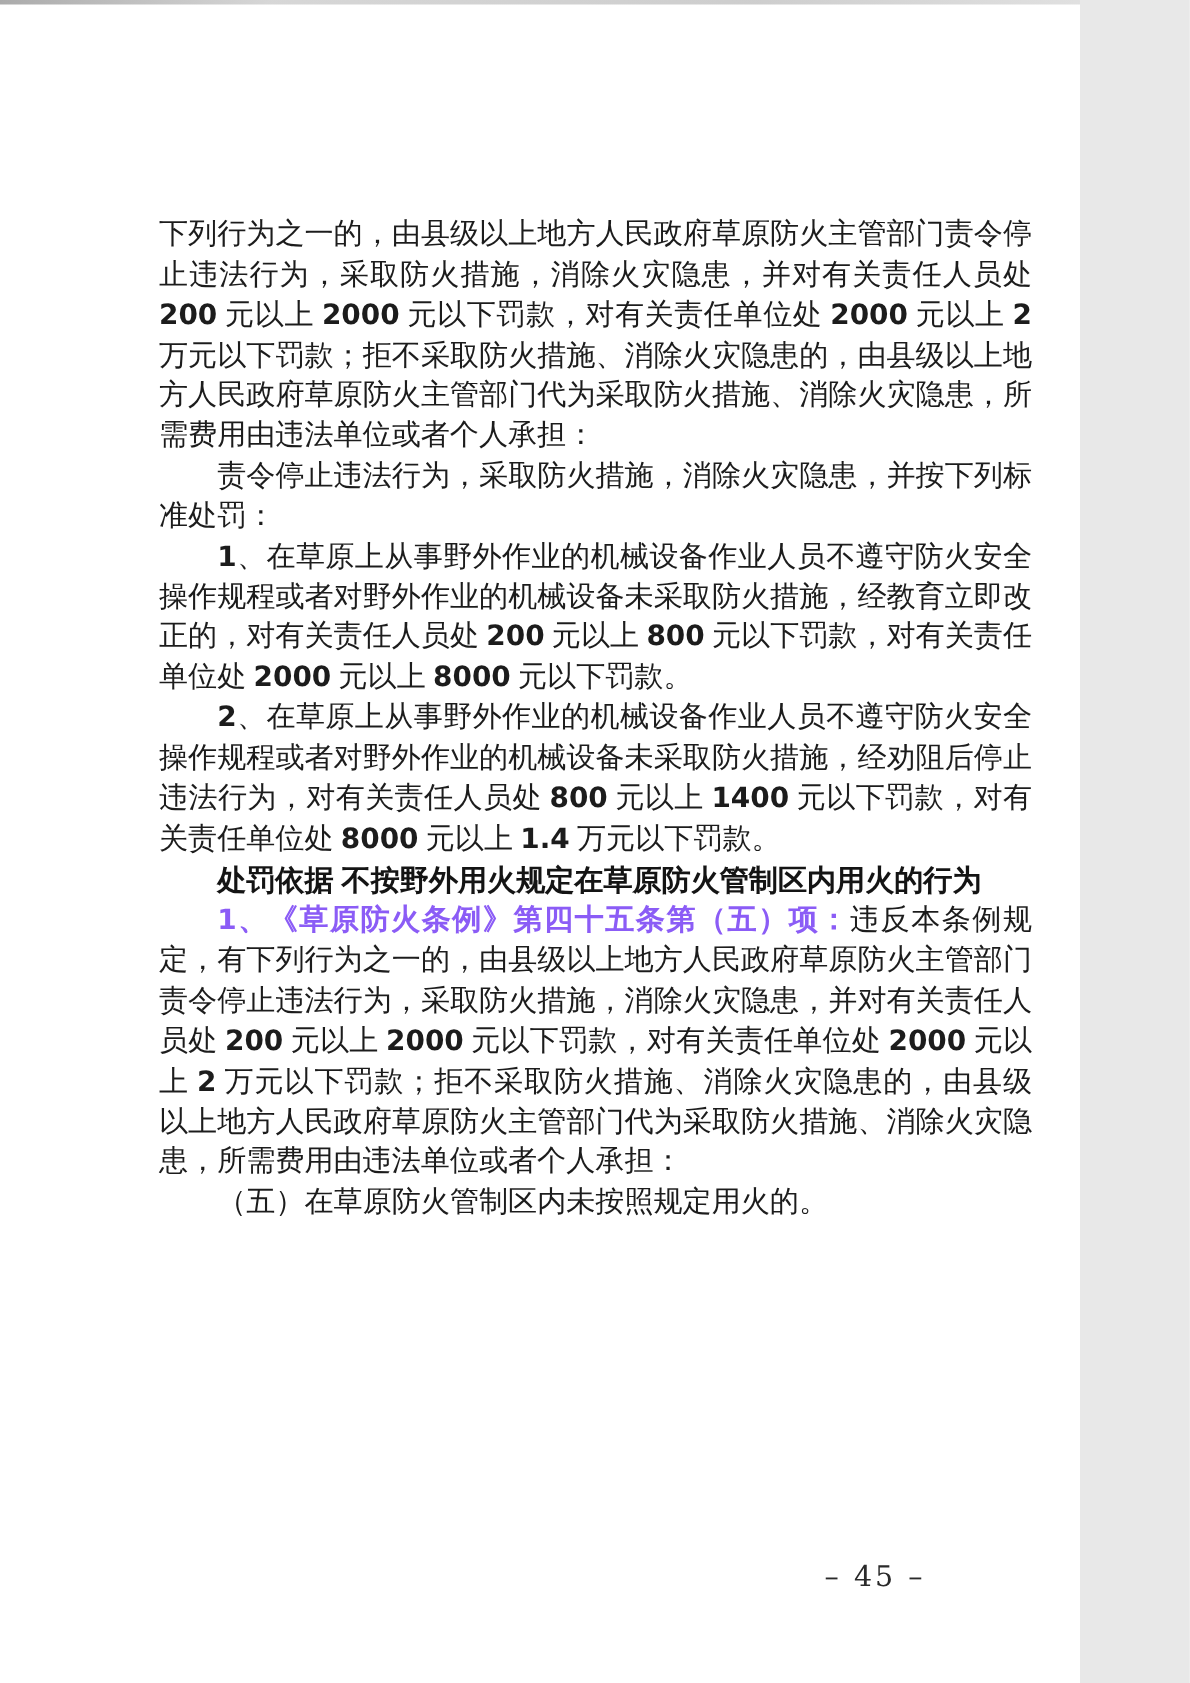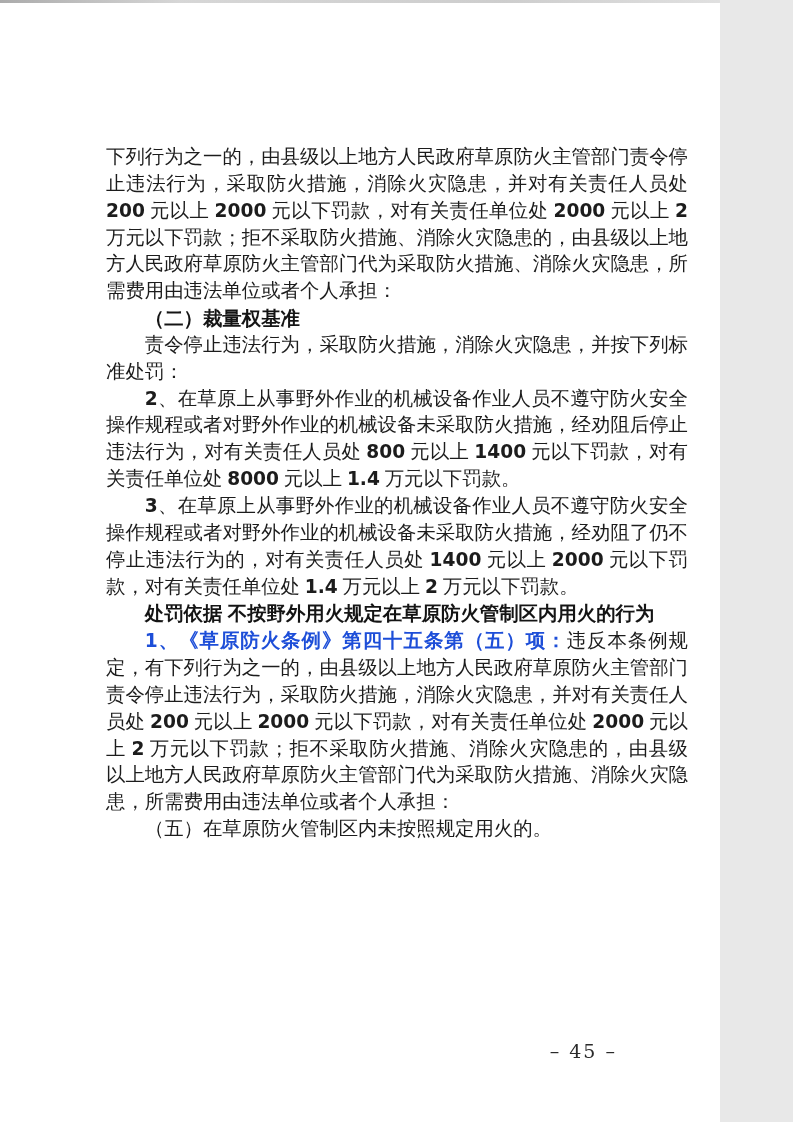--- a/index.html
+++ b/index.html
@@ -43,21 +43,21 @@
     text-indent: 2em;
   }
   p.heading {
     font-weight: 700;
     font-family: "Liberation Sans", sans-serif;
     color: #141414;
   }
   .lead {
     font-weight: 700;
     font-family: "Liberation Sans", sans-serif;
-    color: #1d4ed8;
+    color: #8b5cf6;
   }
   .num {
     font-family: "DejaVu Sans", sans-serif;
     font-weight: 600;
     font-size: 0.96em;
   }
   .page-footer {
     position: absolute;
     top: 1040px;
     right: 103px;
@@ -72,24 +72,23 @@
 </style>
 </head>
 <body>
 
 <div class="page">
   <div class="scan-edge"></div>
 
   <section class="doc-body">
 
   <p class="para">下列行为之一的，由县级以上地方人民政府草原防火主管部门责令停止违法行为，采取防火措施，消除火灾隐患，并对有关责任人员处 <span class="num">200</span> 元以上 <span class="num">2000</span> 元以下罚款，对有关责任单位处 <span class="num">2000</span> 元以上 <span class="num">2</span> 万元以下罚款；拒不采取防火措施、消除火灾隐患的，由县级以上地方人民政府草原防火主管部门代为采取防火措施、消除火灾隐患，所需费用由违法单位或者个人承担：</p>
-      <p class="para indent heading">（二）裁量权基准</p>
       <p class="para indent">责令停止违法行为，采取防火措施，消除火灾隐患，并按下列标准处罚：</p>
+      <p class="para indent"><span class="num">1</span>、在草原上从事野外作业的机械设备作业人员不遵守防火安全操作规程或者对野外作业的机械设备未采取防火措施，经教育立即改正的，对有关责任人员处 <span class="num">200</span> 元以上 <span class="num">800</span> 元以下罚款，对有关责任单位处 <span class="num">2000</span> 元以上 <span class="num">8000</span> 元以下罚款。</p>
       <p class="para indent"><span class="num">2</span>、在草原上从事野外作业的机械设备作业人员不遵守防火安全操作规程或者对野外作业的机械设备未采取防火措施，经劝阻后停止违法行为，对有关责任人员处 <span class="num">800</span> 元以上 <span class="num">1400</span> 元以下罚款，对有关责任单位处 <span class="num">8000</span> 元以上 <span class="num">1.4</span> 万元以下罚款。</p>
-      <p class="para indent"><span class="num">3</span>、在草原上从事野外作业的机械设备作业人员不遵守防火安全操作规程或者对野外作业的机械设备未采取防火措施，经劝阻了仍不停止违法行为的，对有关责任人员处 <span class="num">1400</span> 元以上 <span class="num">2000</span> 元以下罚款，对有关责任单位处 <span class="num">1.4</span> 万元以上 <span class="num">2</span> 万元以下罚款。</p>
       <p class="para indent heading">处罚依据 不按野外用火规定在草原防火管制区内用火的行为</p>
       <p class="para indent"><span class="lead"><span class="num">1</span>、《草原防火条例》第四十五条第（五）项：</span>违反本条例规定，有下列行为之一的，由县级以上地方人民政府草原防火主管部门责令停止违法行为，采取防火措施，消除火灾隐患，并对有关责任人员处 <span class="num">200</span> 元以上 <span class="num">2000</span> 元以下罚款，对有关责任单位处 <span class="num">2000</span> 元以上 <span class="num">2</span> 万元以下罚款；拒不采取防火措施、消除火灾隐患的，由县级以上地方人民政府草原防火主管部门代为采取防火措施、消除火灾隐患，所需费用由违法单位或者个人承担：</p>
       <p class="para indent">（五）在草原防火管制区内未按照规定用火的。</p>
     </section>
 
   <footer class="page-footer">
     <span class="page-number">– 45 –</span>
   </footer>
 </div>
 

